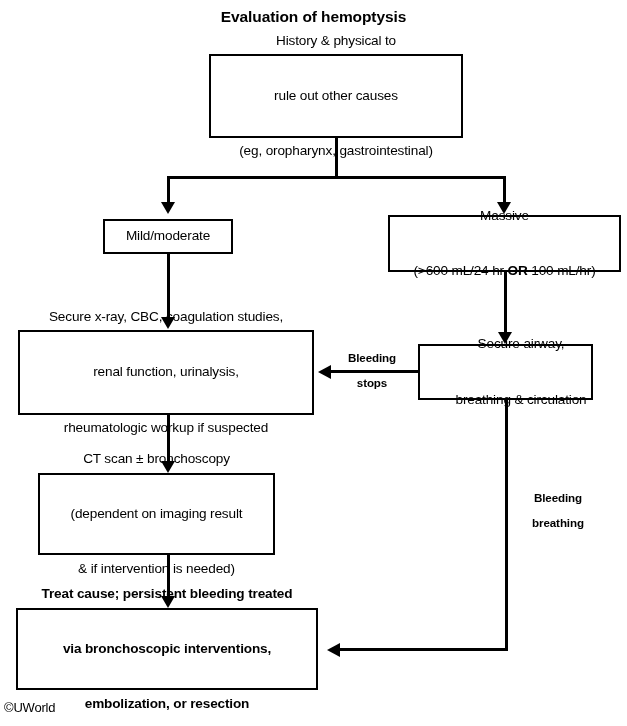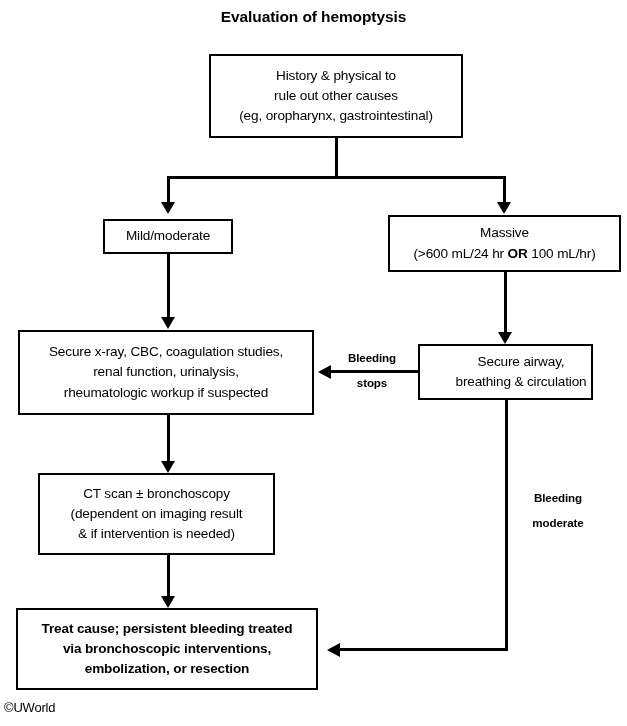--- a/index.html
+++ b/index.html
@@ -33,20 +33,21 @@
     background: #ffffff;
     display: flex;
     flex-direction: column;
     align-items: center;
     justify-content: center;
     text-align: center;
     font-size: 13.6px;
     line-height: 1.48;
     letter-spacing: -0.15px;
     padding: 2px 5px;
+    gap: 35px;
   }
   .node .ln { display: block; white-space: nowrap; }
   .node .ln b { font-weight: bold; }
 
   
   .vline {
     position: absolute;
     width: 3px;
     background: #000000;
   }
@@ -158,17 +159,17 @@
   <div class="node" style="left:16px; top:608px; width:302px; height:82px;font-weight:bold;">
     <span class="ln">Treat cause; persistent bleeding treated</span>
     <span class="ln">via bronchoscopic interventions,</span>
     <span class="ln">embolization, or resection</span>
   </div>
 
   <div class="vline" style="left:505px; top:400px; height:251px;"></div>
   <div class="hline" style="left:340px; top:648px; width:168px;"></div>
   <div class="arrow-left" style="left:327px; top:643px;"></div>
   <div class="edge-label" style="left:513px; top:489px; width:90px;">Bleeding</div>
-  <div class="edge-label" style="left:513px; top:514px; width:90px;">moderate</div>
+  <div class="edge-label" style="left:513px; top:514px; width:90px;">breathing</div>
 
   <div class="credit">©UWorld</div>
 
 </div>
 
 </body></html>

